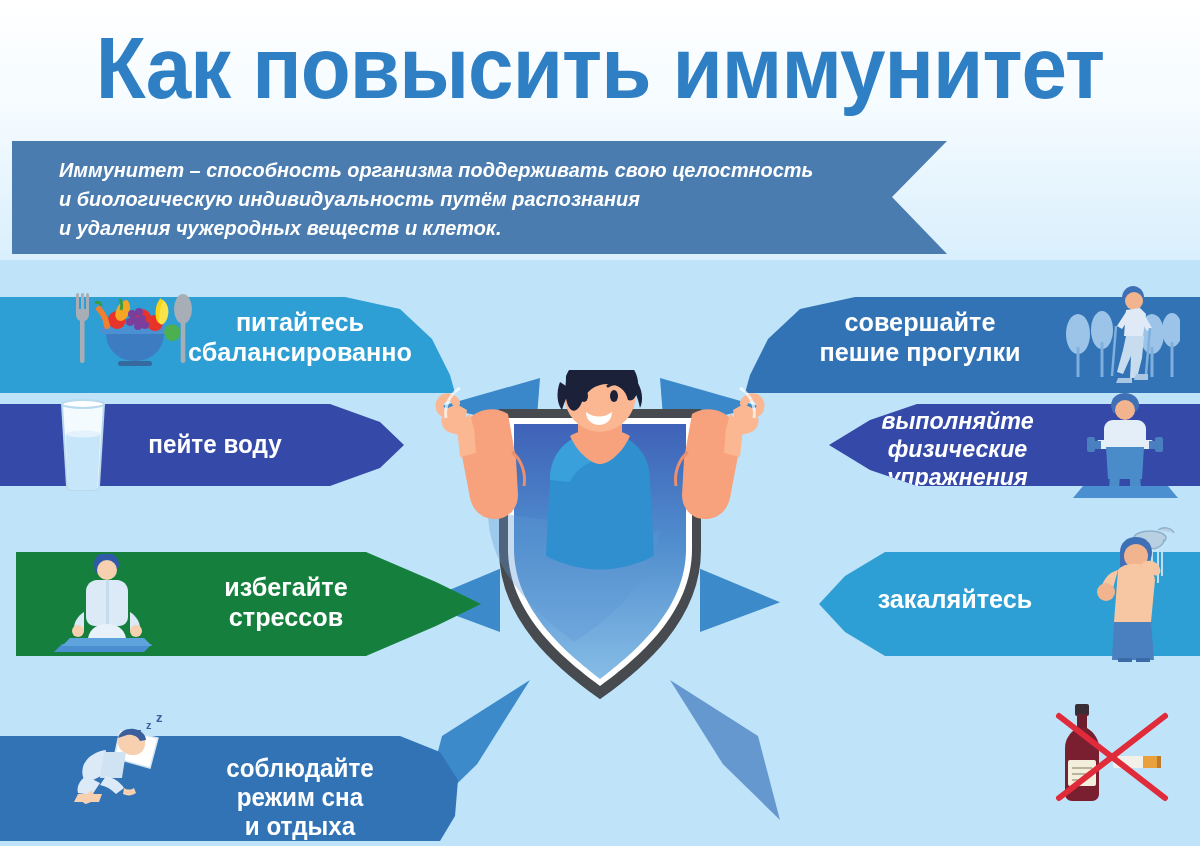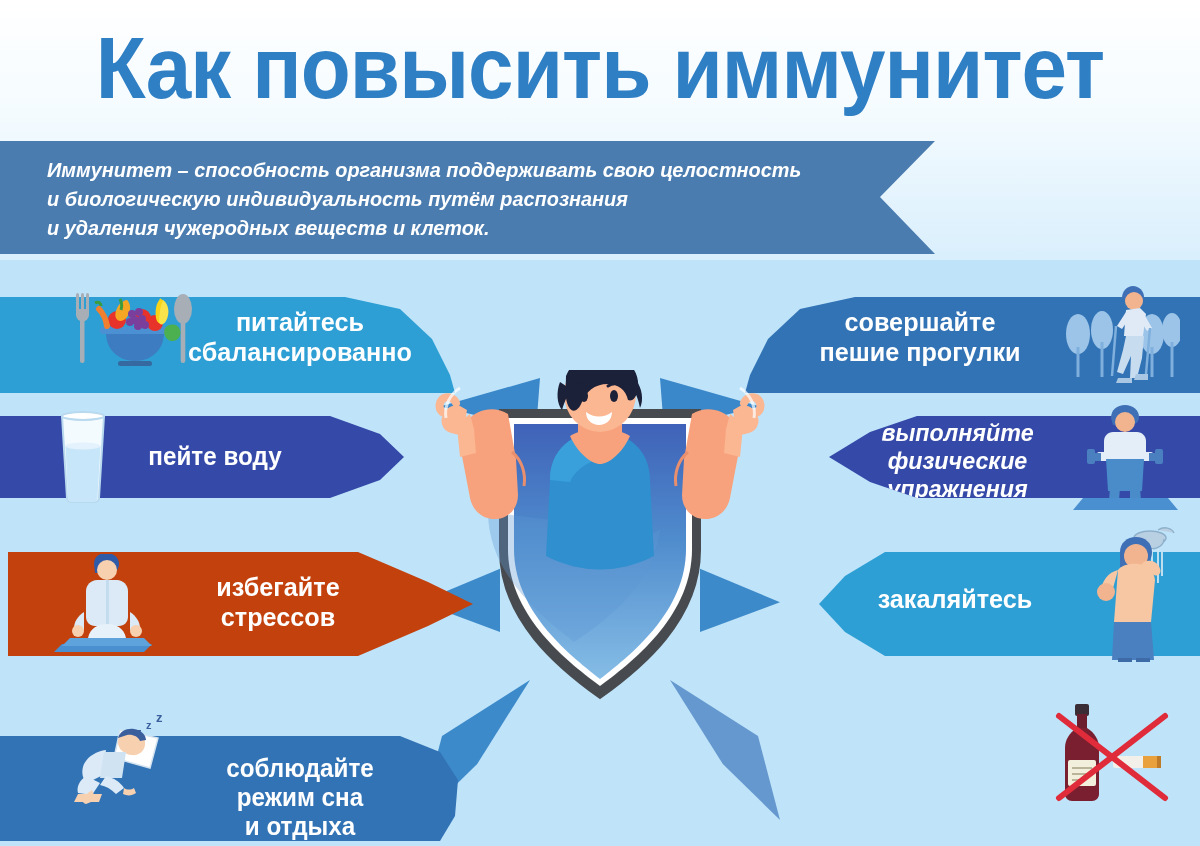--- a/index.html
+++ b/index.html
@@ -30,56 +30,56 @@
     font-size:88px;
     font-weight:bold;
     letter-spacing:-1px;
     transform:scaleX(0.93);
     transform-origin:50% 50%;
     white-space:nowrap;
   }
 
   
   #definition {
-    position:absolute; left:0; top:141px; width:935px; height:113px;
+    position:absolute; left:12px; top:141px; width:935px; height:113px;
     background:#4a7cb0; z-index:5;
     clip-path:polygon(0 0, 935px 0, 880px 56px, 935px 113px, 0 113px);
   }
   #definition-text {
     position:absolute; left:47px; top:14px; width:820px;
     color:#ffffff; font-style:italic; font-weight:bold;
     font-size:20.5px; line-height:29px;
     white-space:pre-line;
     transform:scaleX(0.97); transform-origin:0 0;
   }
 
   
   .row { position:absolute; left:0; width:1200px; z-index:3; }
   #row1 { top:297px; height:96px;padding-left:30px; }
-  #row2 { top:416px; height:82px; }
+  #row2 { top:404px; height:82px; }
   #row3 { top:552px; height:104px; }
   #row4 { top:700px; height:118px; }
 
   .banner { position:absolute; top:0; height:100%; }
   .banner .label {
     position:absolute; color:#ffffff; font-weight:bold;
     text-align:center; line-height:1.16; white-space:pre-line;
     transform:scaleX(0.97);
   }
 
   
   #b-l1 { left:0; width:462px; background:#2e9fd4;
           clip-path:polygon(0 0,345px 0, 400px 12px, 432px 42px, 450px 78px, 455px 96px, 0 96px); }
   #b-l1 .label { left:150px; top:10px; width:300px; font-size:26px; }
 
   #b-l2 { left:0; width:410px; background:#3449a8;
           clip-path:polygon(0 0, 330px 0, 380px 18px, 404px 41px, 380px 64px, 330px 82px, 0 82px); }
   #b-l2 .label { left:60px; top:26px; width:310px; font-size:25px; }
 
-  #b-l3 { left:8px; width:470px; background:#c2410c;
+  #b-l3 { left:16px; width:470px; background:#15803d;
           clip-path:polygon(0 0, 350px 0, 420px 30px, 465px 52px, 420px 74px, 350px 104px, 0 104px);padding-left:48px; }
   #b-l3 .label { left:110px; top:20px; width:320px; font-size:26px; }
 
   #b-l4 { left:0; width:460px; background:#3273b5;
           clip-path:polygon(0 0, 400px 0, 440px 16px, 458px 44px, 455px 80px, 440px 105px, 0 105px);margin-top:36px; }
   #b-l4 .label { left:150px; top:18px; width:300px; font-size:25px; }
 
   
   #b-r1 { right:0; width:462px; background:#3273b5;
           clip-path:polygon(462px 0, 117px 0, 62px 12px, 30px 42px, 12px 78px, 7px 96px, 462px 96px); }

